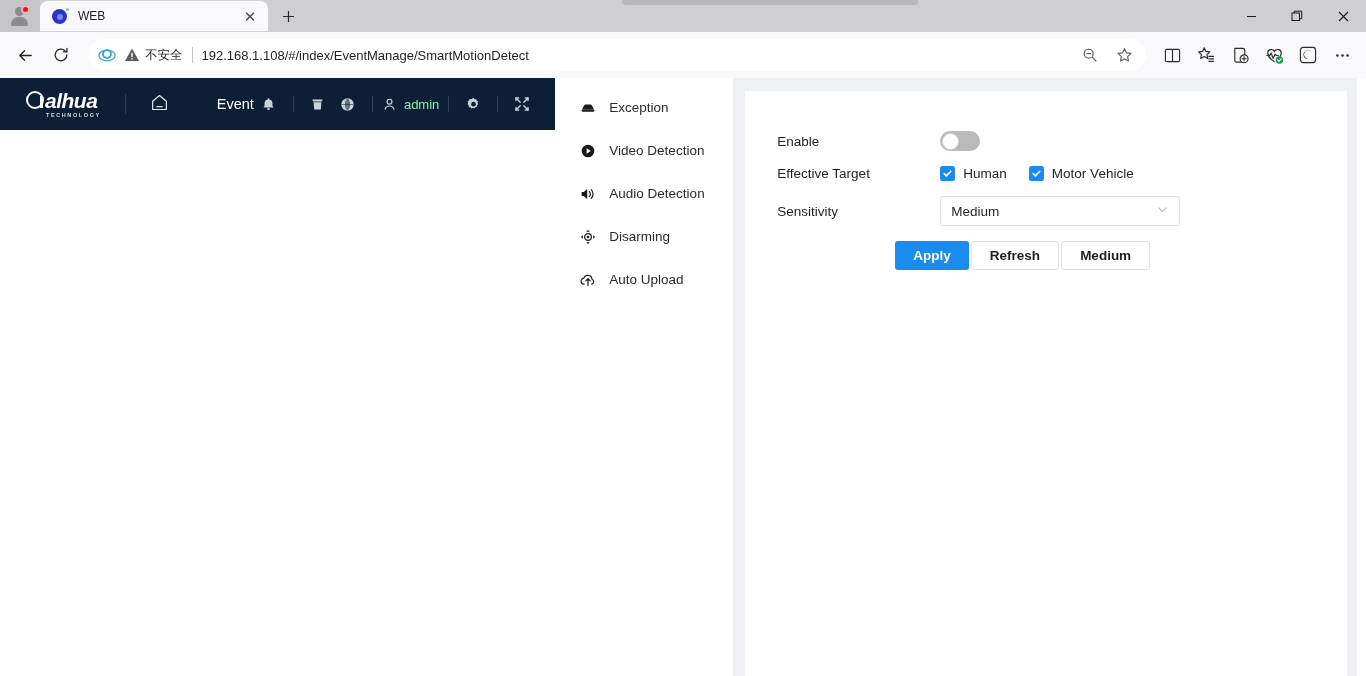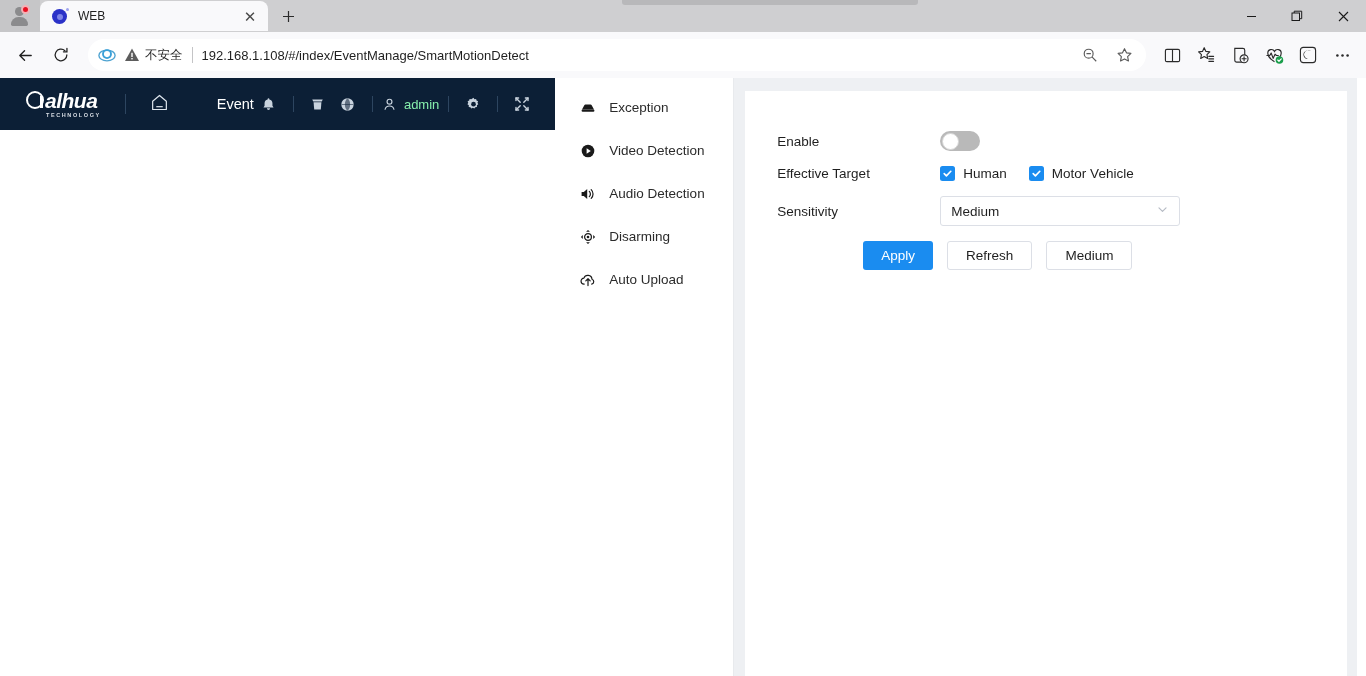--- a/index.html
+++ b/index.html
@@ -189,21 +189,21 @@
   .cbox svg { display:block; }
   .cblabel { font-size:13.5px; color:#1f1f1f; white-space:nowrap; }
 
   .select {
     width:240px; height:30px; border:1px solid #dcdfe6; border-radius:3px;
     background:#ffffff; display:flex; align-items:center; padding:0 10px;
     font-size:13.5px; color:#1f1f1f;
   }
   .select .sel-arrow { margin-left:auto; color:#b7bcc5; }
 
-  .btn-row { display:flex; gap:14px; margin-top:11px; margin-left:86px; }
+  .btn-row { display:flex; gap:2px; margin-top:11px; margin-left:118px;font-weight:bold; }
   .btn {
     height:29px; border-radius:3px; font-size:13.5px; display:flex;
     align-items:center; justify-content:center; padding:0 18px;
   }
   .btn.primary { background:#1a8cf0; color:#ffffff; min-width:68px; }
   .btn.ghost {
     background:#ffffff; color:#1f1f1f; border:1px solid #dcdfe6; min-width:77px;
   }
 
   .bottom-strip { height:9px; background:#ffffff; flex:0 0 9px; }

